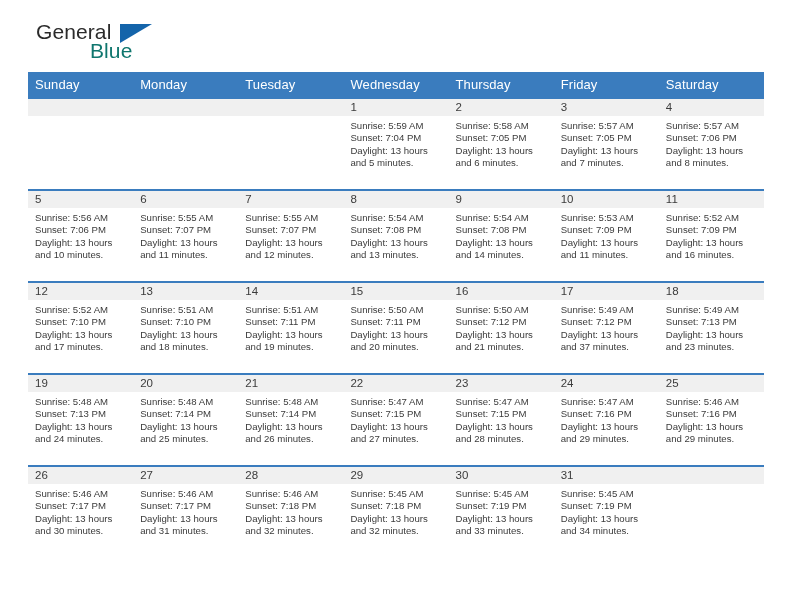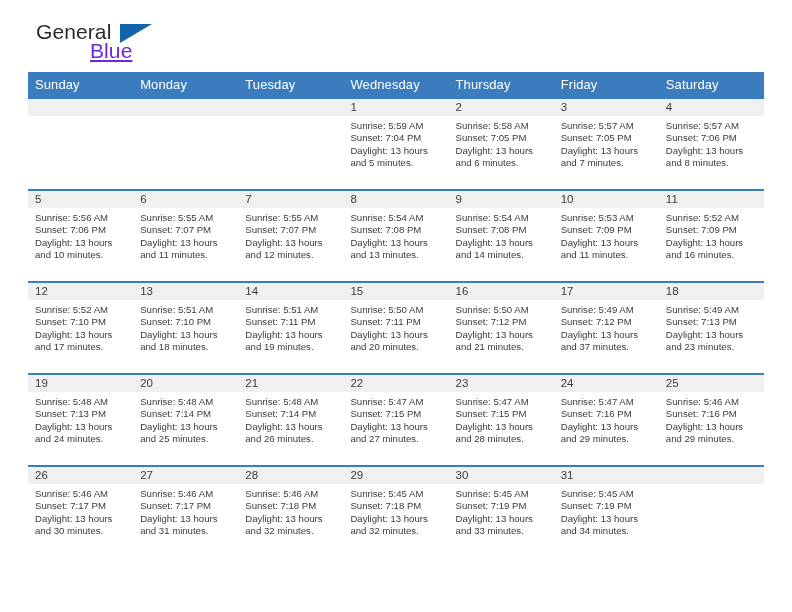--- a/index.html
+++ b/index.html
@@ -42,23 +42,22 @@
     top: 0px;
     font-size: 21px;
     color: #2b2b2b;
     letter-spacing: 0.1px;
   }
   .brand-blue {
     position: absolute;
     left: 62px;
     top: 19px;
     font-size: 21px;
-    color: #6d28d9;
+    color: #0f766e;
     letter-spacing: 0.1px;
-    text-decoration: underline;
   }
   .brand-triangle {
     position: absolute;
     left: 92px;
     top: 4px;
     width: 0;
     height: 0;
     border-left: 32px solid #1464aa;
     border-bottom: 19px solid transparent;
   }

